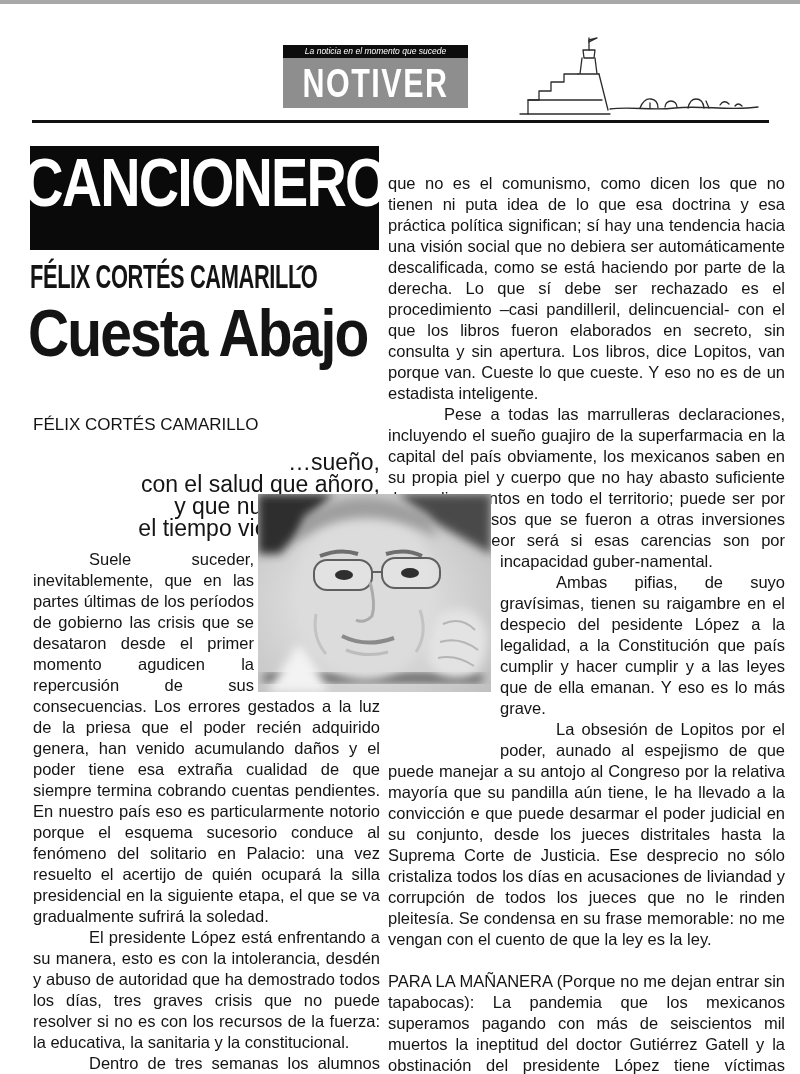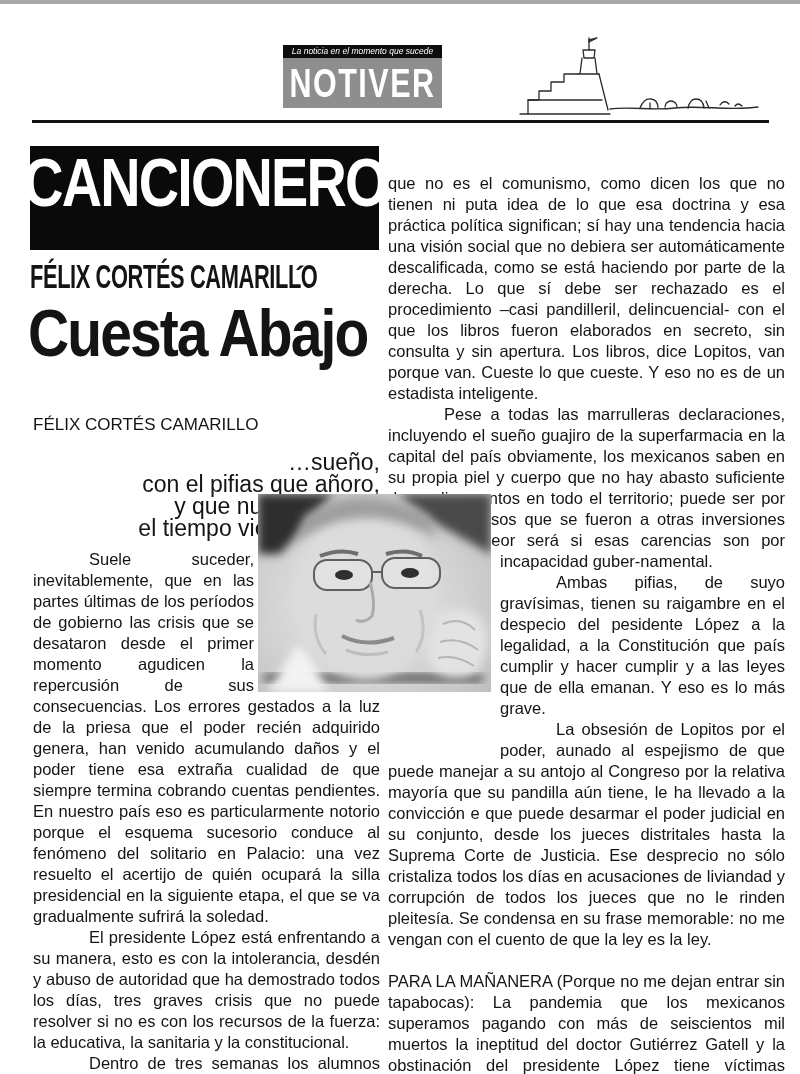--- a/index.html
+++ b/index.html
@@ -4,21 +4,21 @@
 <style>
   html,body { margin:0; padding:0; background:#ffffff; }
   .page {
     position:relative; width:800px; height:1074px; overflow:hidden;
     background:#ffffff; color:#141414;
     font-family:"Liberation Sans", sans-serif;
   }
   .scan-top-bar { position:absolute; left:0; top:0; width:800px; height:4px; background:#a8a8a8; }
 
   
-  .logo { position:absolute; left:283px; top:45px; width:159px; height:63px; background:#8e8e8e; }
+  .logo { position:absolute; left:283px; top:45px; width:185px; height:63px; background:#8e8e8e; }
   .logo-tagline {
     height:13px; background:#0d0d0d; color:#ffffff; font-style:italic;
     font-size:8.5px; line-height:13px; text-align:center; white-space:nowrap; overflow:hidden;
   }
   .logo-name {
     height:50px; display:flex; align-items:center; justify-content:center;
     color:#ffffff; font-weight:700; font-size:39px; letter-spacing:2px;
     transform:scale(0.78,1.05);
   }
   .sketch { position:absolute; left:492px; top:36px; width:268px; height:82px; }
@@ -103,21 +103,21 @@
     <span>CANCIONERO</span>
   </div>
   <div class="author-headline">FÉLIX CORTÉS CAMARILLO</div>
   <div class="stray-accent">´</div>
   <div class="article-title">Cuesta Abajo</div>
 
   <div class="col col-left">
     <p class="byline">FÉLIX CORTÉS CAMARILLO</p>
     <div class="epigraph">
       <div>…sueño,</div>
-      <div>con el pifias que añoro,</div>
+      <div>con el salud que añoro,</div>
       <div>y que nunca volverá</div>
       <div>el tiempo viejo que lloro</div>
     </div>
     <p class="para indent"><span class="spacer-left"></span><span>Suele suceder, inevitablemente, que en las partes últimas de los períodos de gobierno las crisis que se desataron desde el primer momento agudicen la repercusión de sus consecuencias. Los errores gestados a la luz de la priesa que el poder recién adquirido genera, han venido acumulando daños y el poder tiene esa extraña cualidad de que siempre termina cobrando cuentas pendientes. En nuestro país eso es particularmente notorio porque el esquema sucesorio conduce al fenómeno del solitario en Palacio: una vez resuelto el acertijo de quién ocupará la silla presidencial en la siguiente etapa, el que se va gradualmente sufrirá la soledad.</span></p>
     <p class="para indent"><span>El presidente López está enfrentando a su manera, esto es con la intolerancia, desdén y abuso de autoridad que ha demostrado todos los días, tres graves crisis que no puede resolver si no es con los recursos de la fuerza: la educativa, la sanitaria y la constitucional.</span></p>
     <p class="para indent"><span>Dentro de tres semanas los alumnos de los grados elementales recibirán los nuevos libros de texto, concebidos como un instrumento de propaganda gubernamental y adoctrinamiento en cierta tendencia política. Desde luego</span></p>
   </div>
 
   <div class="col col-right">
     <p class="para"><span>que no es el comunismo, como dicen los que no tienen ni puta idea de lo que esa doctrina y esa práctica política significan; sí hay una tendencia hacia una visión social que no debiera ser automáticamente descalificada, como se está haciendo por parte de la derecha. Lo que sí debe ser rechazado es el procedimiento –casi pandilleril, delincuencial- con el que los libros fueron elaborados en secreto, sin consulta y sin apertura. Los libros, dice Lopitos, van porque van. Cueste lo que cueste. Y eso no es de un estadista inteligente.</span></p>

